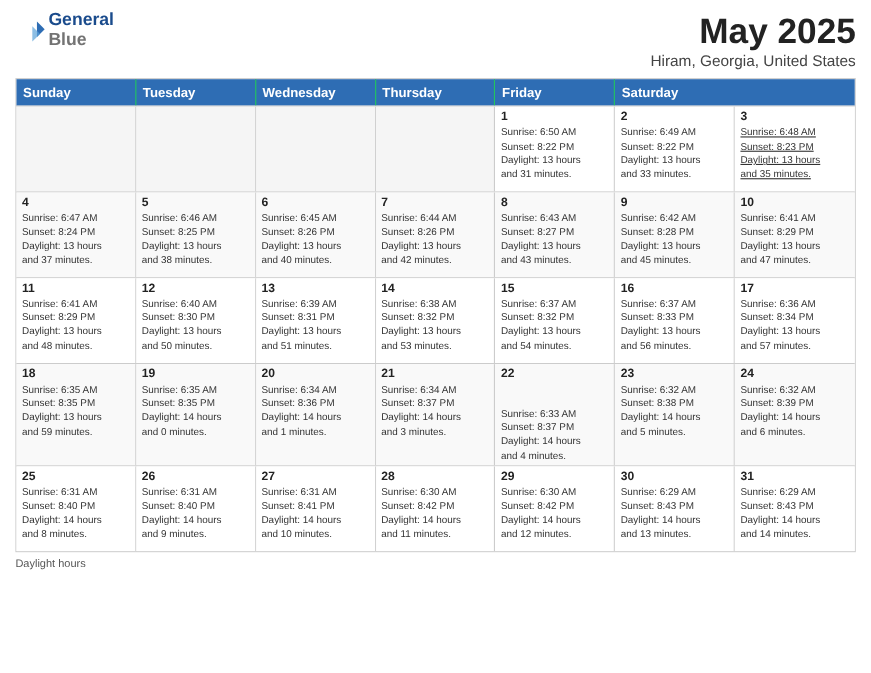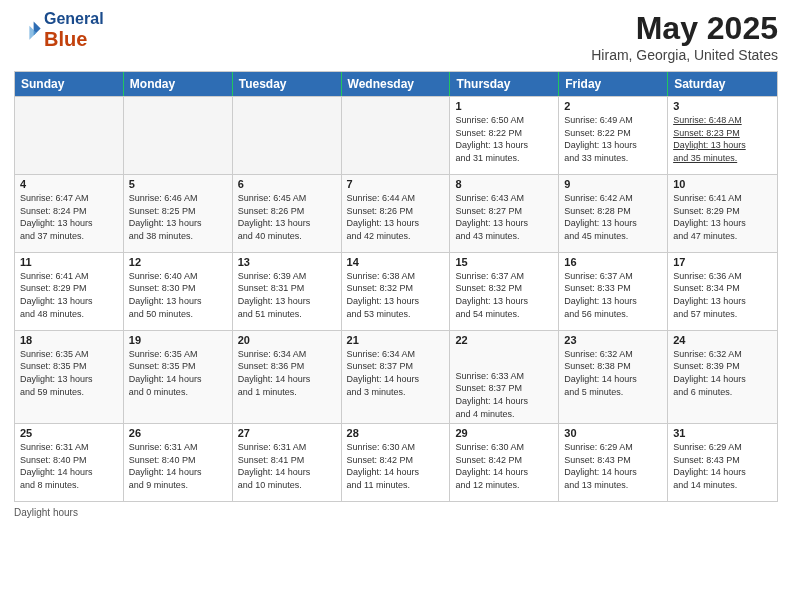--- a/index.html
+++ b/index.html
@@ -109,33 +109,32 @@
 
 <div class="page">
   <div class="header">
     <div class="logo">
       <svg class="logo-icon" viewBox="0 0 40 40">
         <polygon points="28,8 38,18 28,28" fill="#2e6db4"></polygon>
         <polygon points="22,14 32,24 22,34" fill="#5ba3d9" opacity="0.7"></polygon>
       </svg>
       <div>
         <div style="font-size:16px;font-weight:bold;color:#1a4b8c;line-height:1.1;">General</div>
-        <div style="font-size:20px;font-weight:bold;color:#c2410c;line-height:1.1;">Blue</div>
+        <div style="font-size:16px;font-weight:bold;color:#737373;line-height:1.1;">Blue</div>
       </div>
     </div>
     <div class="title-block">
       <div class="main-title">May 2025</div>
       <div class="sub-title">Hiram, Georgia, United States</div>
     </div>
   </div>
 
   <div class="calendar">
     <div class="cal-header">
     <div class="cal-header-cell">Sunday</div>
-        <div class="cal-header-cell">Monday</div>
         <div class="cal-header-cell">Tuesday</div>
         <div class="cal-header-cell">Wednesday</div>
         <div class="cal-header-cell">Thursday</div>
         <div class="cal-header-cell">Friday</div>
         <div class="cal-header-cell">Saturday</div>
       </div>
     <div class="cal-body">
     <div class="cal-row">
           <div class="cal-cell empty"></div>
           <div class="cal-cell empty"></div>

